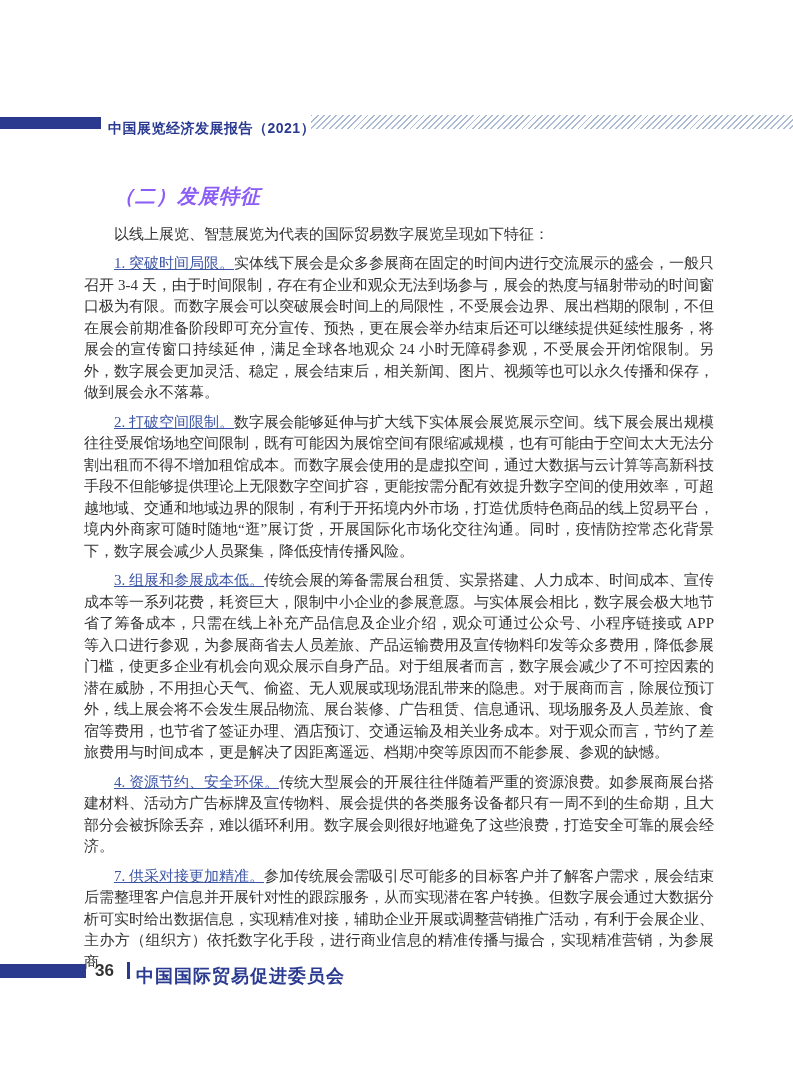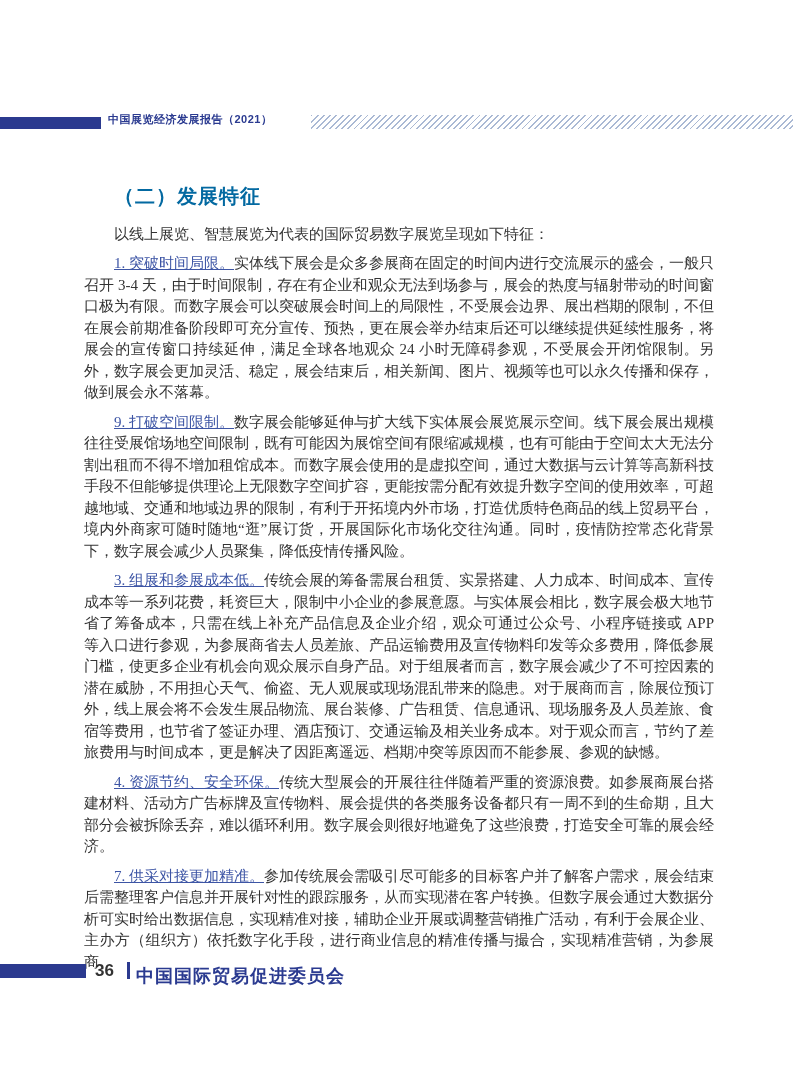--- a/index.html
+++ b/index.html
@@ -12,23 +12,23 @@
   }
 
   
   .page-header { position: absolute; top: 110px; left: 0; width: 793px; height: 22px; }
   .header-bar {
     position: absolute; left: 0; top: 7px;
     width: 101px; height: 12px;
     background: #2b3a8f;
   }
   .header-title {
-    position: absolute; left: 108px; top: 2px;
+    position: absolute; left: 108px; top: 10px;
     font-family: "Liberation Sans", sans-serif;
-    font-weight: bold; font-size: 11px;
+    font-weight: bold; font-size: 14px;
     color: #2a3a90; letter-spacing: 0.5px;
     white-space: nowrap;
   }
   .header-stripes {
     position: absolute; left: 311px; right: 0; top: 5px; height: 14px;
     background: repeating-linear-gradient(
       135deg,
       #aab9d4 0px, #aab9d4 1.4px,
       transparent 1.4px, transparent 4.4px
     );
@@ -37,23 +37,24 @@
   
   .content {
     position: absolute; left: 84px; top: 186px; width: 630px;
     color: #333333;
     font-size: 15px; line-height: 21.5px;
     text-align: justify;
   }
   .section-heading {
     font-family: "Liberation Sans", sans-serif;
     font-size: 20px; font-weight: bold;
-    color: #0369a1;
+    color: #8b5cf6;
     margin: 0 0 16px 30px;
     letter-spacing: 1px;
+    font-style: italic;
   }
   .intro { text-indent: 2em; margin: 0 0 2px 0; }
   .para  { text-indent: 2em; margin-top: 8px; }
   .lead  { color: #3d55a5; text-decoration: underline; }
 
   
   .page-footer { position: absolute; top: 960px; left: 0; width: 793px; height: 22px; }
   .footer-bar {
     position: absolute; left: 0; top: 4px;
     width: 86px; height: 14px;
@@ -86,21 +87,21 @@
   <div class="header-stripes"></div>
 </div>
 
 <div class="content">
   <h2 class="section-heading">（二）发展特征</h2>
 
   <p class="intro">以线上展览、智慧展览为代表的国际贸易数字展览呈现如下特征：</p>
 
   <p class="para"><span class="lead">1. 突破时间局限。</span><span>实体线下展会是众多参展商在固定的时间内进行交流展示的盛会，一般只召开 3-4 天，由于时间限制，存在有企业和观众无法到场参与，展会的热度与辐射带动的时间窗口极为有限。而数字展会可以突破展会时间上的局限性，不受展会边界、展出档期的限制，不但在展会前期准备阶段即可充分宣传、预热，更在展会举办结束后还可以继续提供延续性服务，将展会的宣传窗口持续延伸，满足全球各地观众 24 小时无障碍参观，不受展会开闭馆限制。另外，数字展会更加灵活、稳定，展会结束后，相关新闻、图片、视频等也可以永久传播和保存，做到展会永不落幕。</span></p>
 
-  <p class="para"><span class="lead">9. 打破空间限制。</span><span>数字展会能够延伸与扩大线下实体展会展览展示空间。线下展会展出规模往往受展馆场地空间限制，既有可能因为展馆空间有限缩减规模，也有可能由于空间太大无法分割出租而不得不增加租馆成本。而数字展会使用的是虚拟空间，通过大数据与云计算等高新科技手段不但能够提供理论上无限数字空间扩容，更能按需分配有效提升数字空间的使用效率，可超越地域、交通和地域边界的限制，有利于开拓境内外市场，打造优质特色商品的线上贸易平台，境内外商家可随时随地“逛”展订货，开展国际化市场化交往沟通。同时，疫情防控常态化背景下，数字展会减少人员聚集，降低疫情传播风险。</span></p>
+  <p class="para"><span class="lead">2. 打破空间限制。</span><span>数字展会能够延伸与扩大线下实体展会展览展示空间。线下展会展出规模往往受展馆场地空间限制，既有可能因为展馆空间有限缩减规模，也有可能由于空间太大无法分割出租而不得不增加租馆成本。而数字展会使用的是虚拟空间，通过大数据与云计算等高新科技手段不但能够提供理论上无限数字空间扩容，更能按需分配有效提升数字空间的使用效率，可超越地域、交通和地域边界的限制，有利于开拓境内外市场，打造优质特色商品的线上贸易平台，境内外商家可随时随地“逛”展订货，开展国际化市场化交往沟通。同时，疫情防控常态化背景下，数字展会减少人员聚集，降低疫情传播风险。</span></p>
 
   <p class="para"><span class="lead">3. 组展和参展成本低。</span><span>传统会展的筹备需展台租赁、实景搭建、人力成本、时间成本、宣传成本等一系列花费，耗资巨大，限制中小企业的参展意愿。与实体展会相比，数字展会极大地节省了筹备成本，只需在线上补充产品信息及企业介绍，观众可通过公众号、小程序链接或 APP 等入口进行参观，为参展商省去人员差旅、产品运输费用及宣传物料印发等众多费用，降低参展门槛，使更多企业有机会向观众展示自身产品。对于组展者而言，数字展会减少了不可控因素的潜在威胁，不用担心天气、偷盗、无人观展或现场混乱带来的隐患。对于展商而言，除展位预订外，线上展会将不会发生展品物流、展台装修、广告租赁、信息通讯、现场服务及人员差旅、食宿等费用，也节省了签证办理、酒店预订、交通运输及相关业务成本。对于观众而言，节约了差旅费用与时间成本，更是解决了因距离遥远、档期冲突等原因而不能参展、参观的缺憾。</span></p>
 
   <p class="para"><span class="lead">4. 资源节约、安全环保。</span><span>传统大型展会的开展往往伴随着严重的资源浪费。如参展商展台搭建材料、活动方广告标牌及宣传物料、展会提供的各类服务设备都只有一周不到的生命期，且大部分会被拆除丢弃，难以循环利用。数字展会则很好地避免了这些浪费，打造安全可靠的展会经济。</span></p>
 
   <p class="para"><span class="lead">7. 供采对接更加精准。</span><span>参加传统展会需吸引尽可能多的目标客户并了解客户需求，展会结束后需整理客户信息并开展针对性的跟踪服务，从而实现潜在客户转换。但数字展会通过大数据分析可实时给出数据信息，实现精准对接，辅助企业开展或调整营销推广活动，有利于会展企业、主办方（组织方）依托数字化手段，进行商业信息的精准传播与撮合，实现精准营销，为参展商、</span></p>
 </div>
 
 <div class="page-footer">
   <div class="footer-bar"></div>

